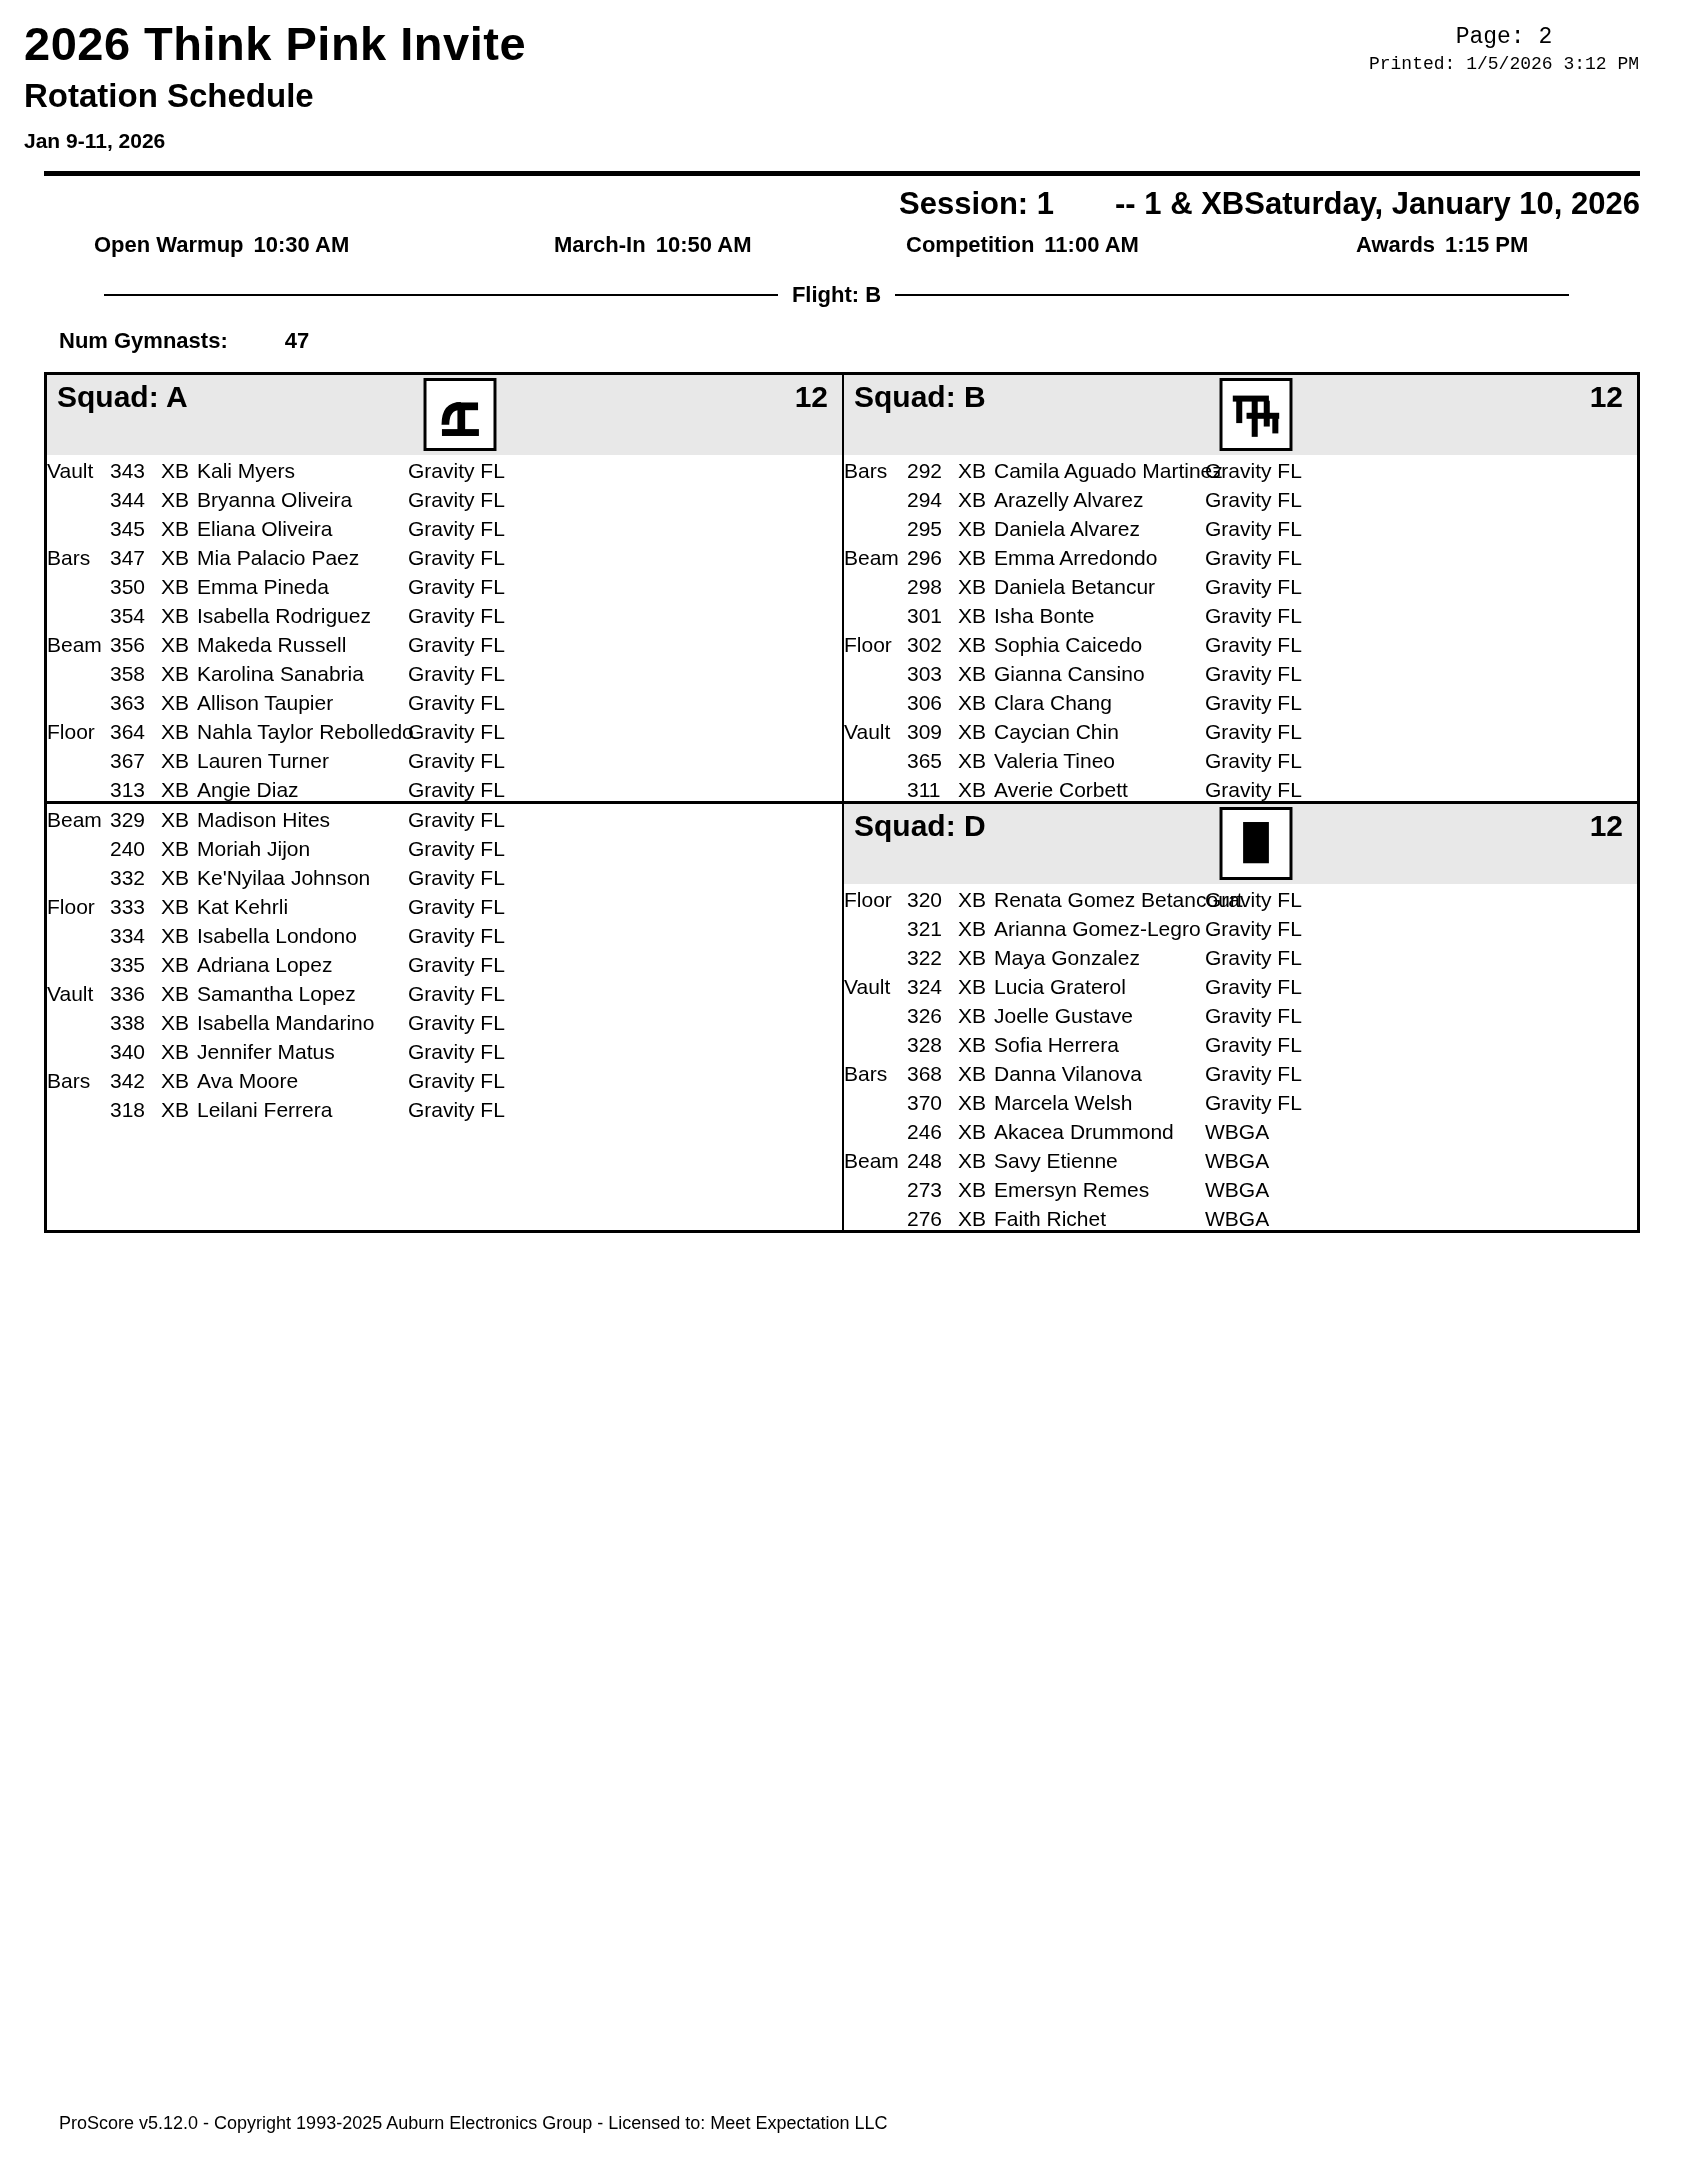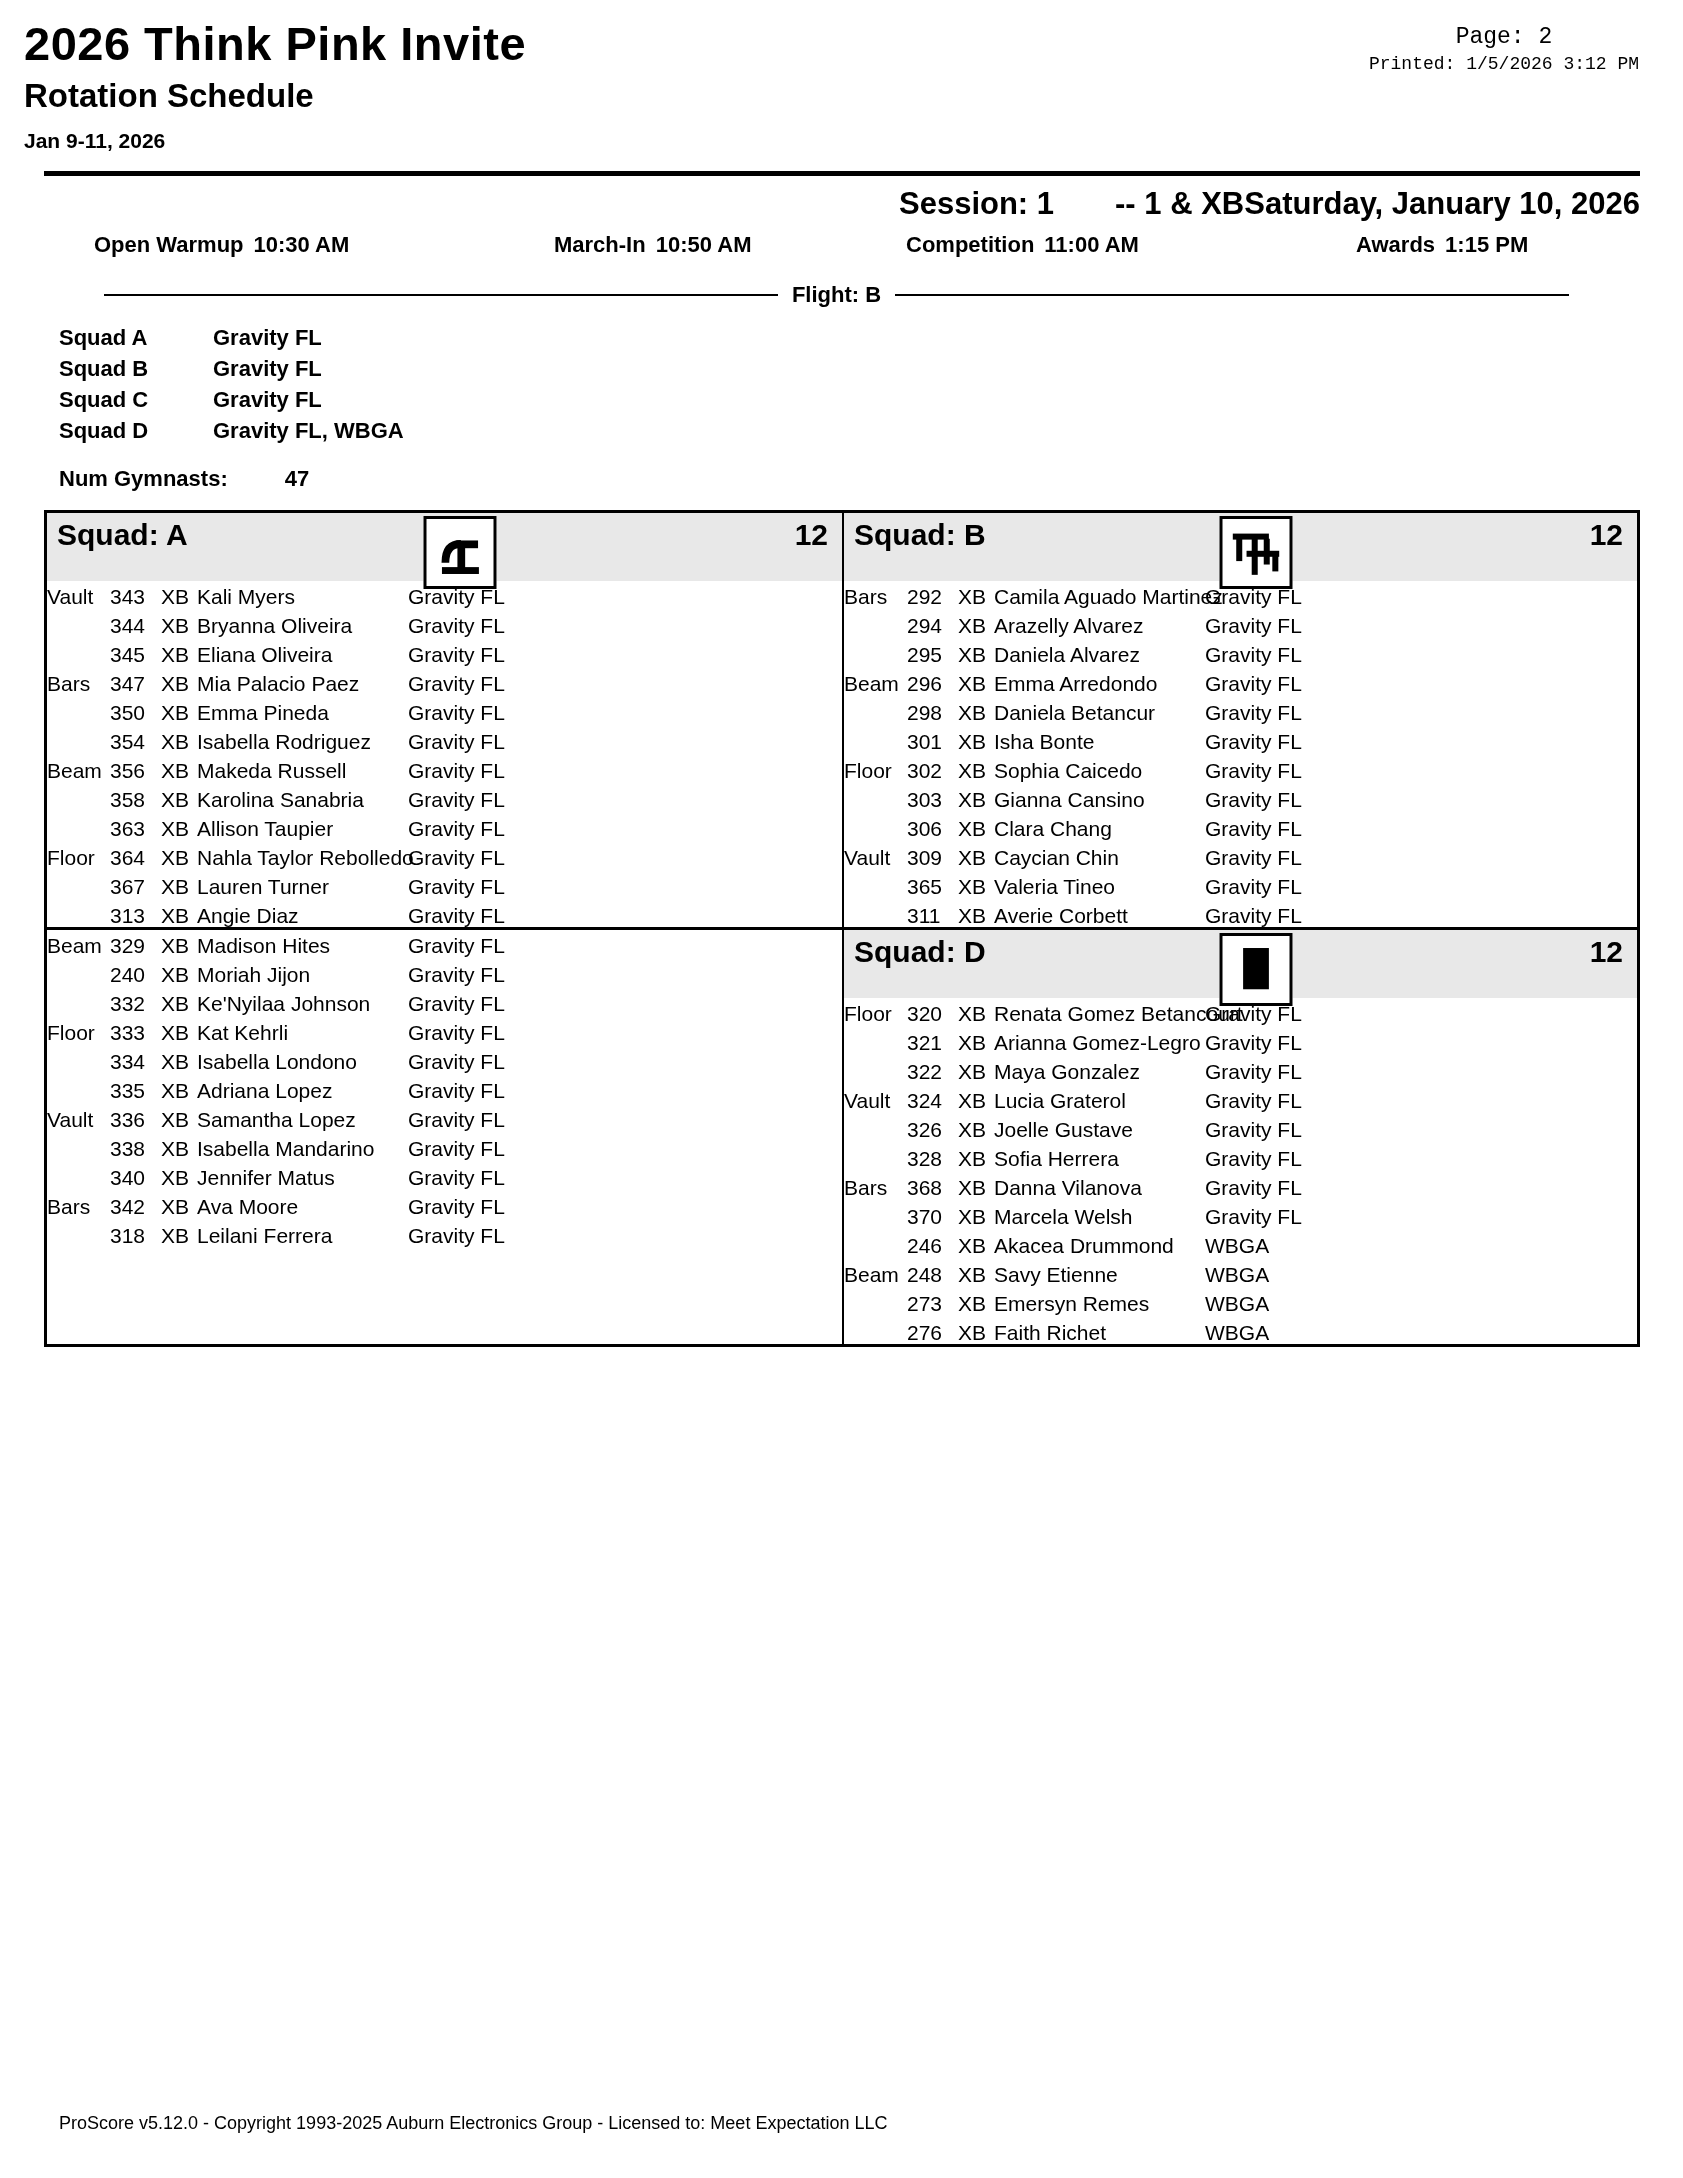--- a/index.html
+++ b/index.html
@@ -39,21 +39,21 @@
   .assign-label { display:inline-block; width:154px; }
   .num-gymnasts { margin:20px 0 0 59px; font-size:22px; font-weight:bold; }
   .num-gymnasts .ng-value { margin-left:51px; }
 
   
   .squad-table { margin:18px 43px 0 44px; border:3px solid #000;
                  display:grid; grid-template-columns:1fr 1fr; }
   .squad-section { background:#fff; }
   .squad-section.right { border-left:2px solid #000; }
   .squad-section.bottom { border-top:3px solid #000; }
-  .squad-header { position:relative; height:68px; background:#e8e8e8; }
+  .squad-header { position:relative; height:80px; background:#e8e8e8; }
   .squad-name { position:absolute; left:10px; top:5px; font-size:30px; font-weight:bold; }
   .squad-count { position:absolute; right:14px; top:5px; font-size:30px; font-weight:bold; }
   .icon-box { position:absolute; left:52%; transform:translateX(-50%); top:3px;
               width:73px; height:73px; background:#fff; border:3px solid #000;
               display:flex; align-items:center; justify-content:center; }
   .icon-box svg { display:block; }
   .squad-rows { height:346px; padding-top:1px; }
   .row { display:grid; grid-template-columns:63px 51px 36px 211px 1fr;
          padding-left:0; font-size:21px; line-height:29px; white-space:nowrap; }
 
@@ -92,26 +92,20 @@
       <span class="time-item t2"><span class="t-label">Competition</span><span class="t-time">11:00 AM</span></span>
       <span class="time-item t3"><span class="t-label">Awards</span><span class="t-time">1:15 PM</span></span>
     </div>
 
   <div class="flight-divider">
     <span class="line"></span>
     <span class="flight-label">Flight: B</span>
     <span class="line"></span>
   </div>
 
-  <div class="squad-assignments" id="squad-assignments">
-      <div class="assign-row"><span class="assign-label">Squad A</span><span class="assign-clubs">Gravity FL</span></div>
-      <div class="assign-row"><span class="assign-label">Squad B</span><span class="assign-clubs">Gravity FL</span></div>
-      <div class="assign-row"><span class="assign-label">Squad C</span><span class="assign-clubs">Gravity FL</span></div>
-      <div class="assign-row"><span class="assign-label">Squad D</span><span class="assign-clubs">Gravity FL, WBGA</span></div>
-    </div>
 
   <div class="num-gymnasts">
     <span>Num Gymnasts:</span>
     <span class="ng-value">47</span>
   </div>
 
   <div class="squad-table" id="squad-grid">
       <section class="squad-section">
         <div class="squad-header">
           <span class="squad-name">Squad: A</span>

